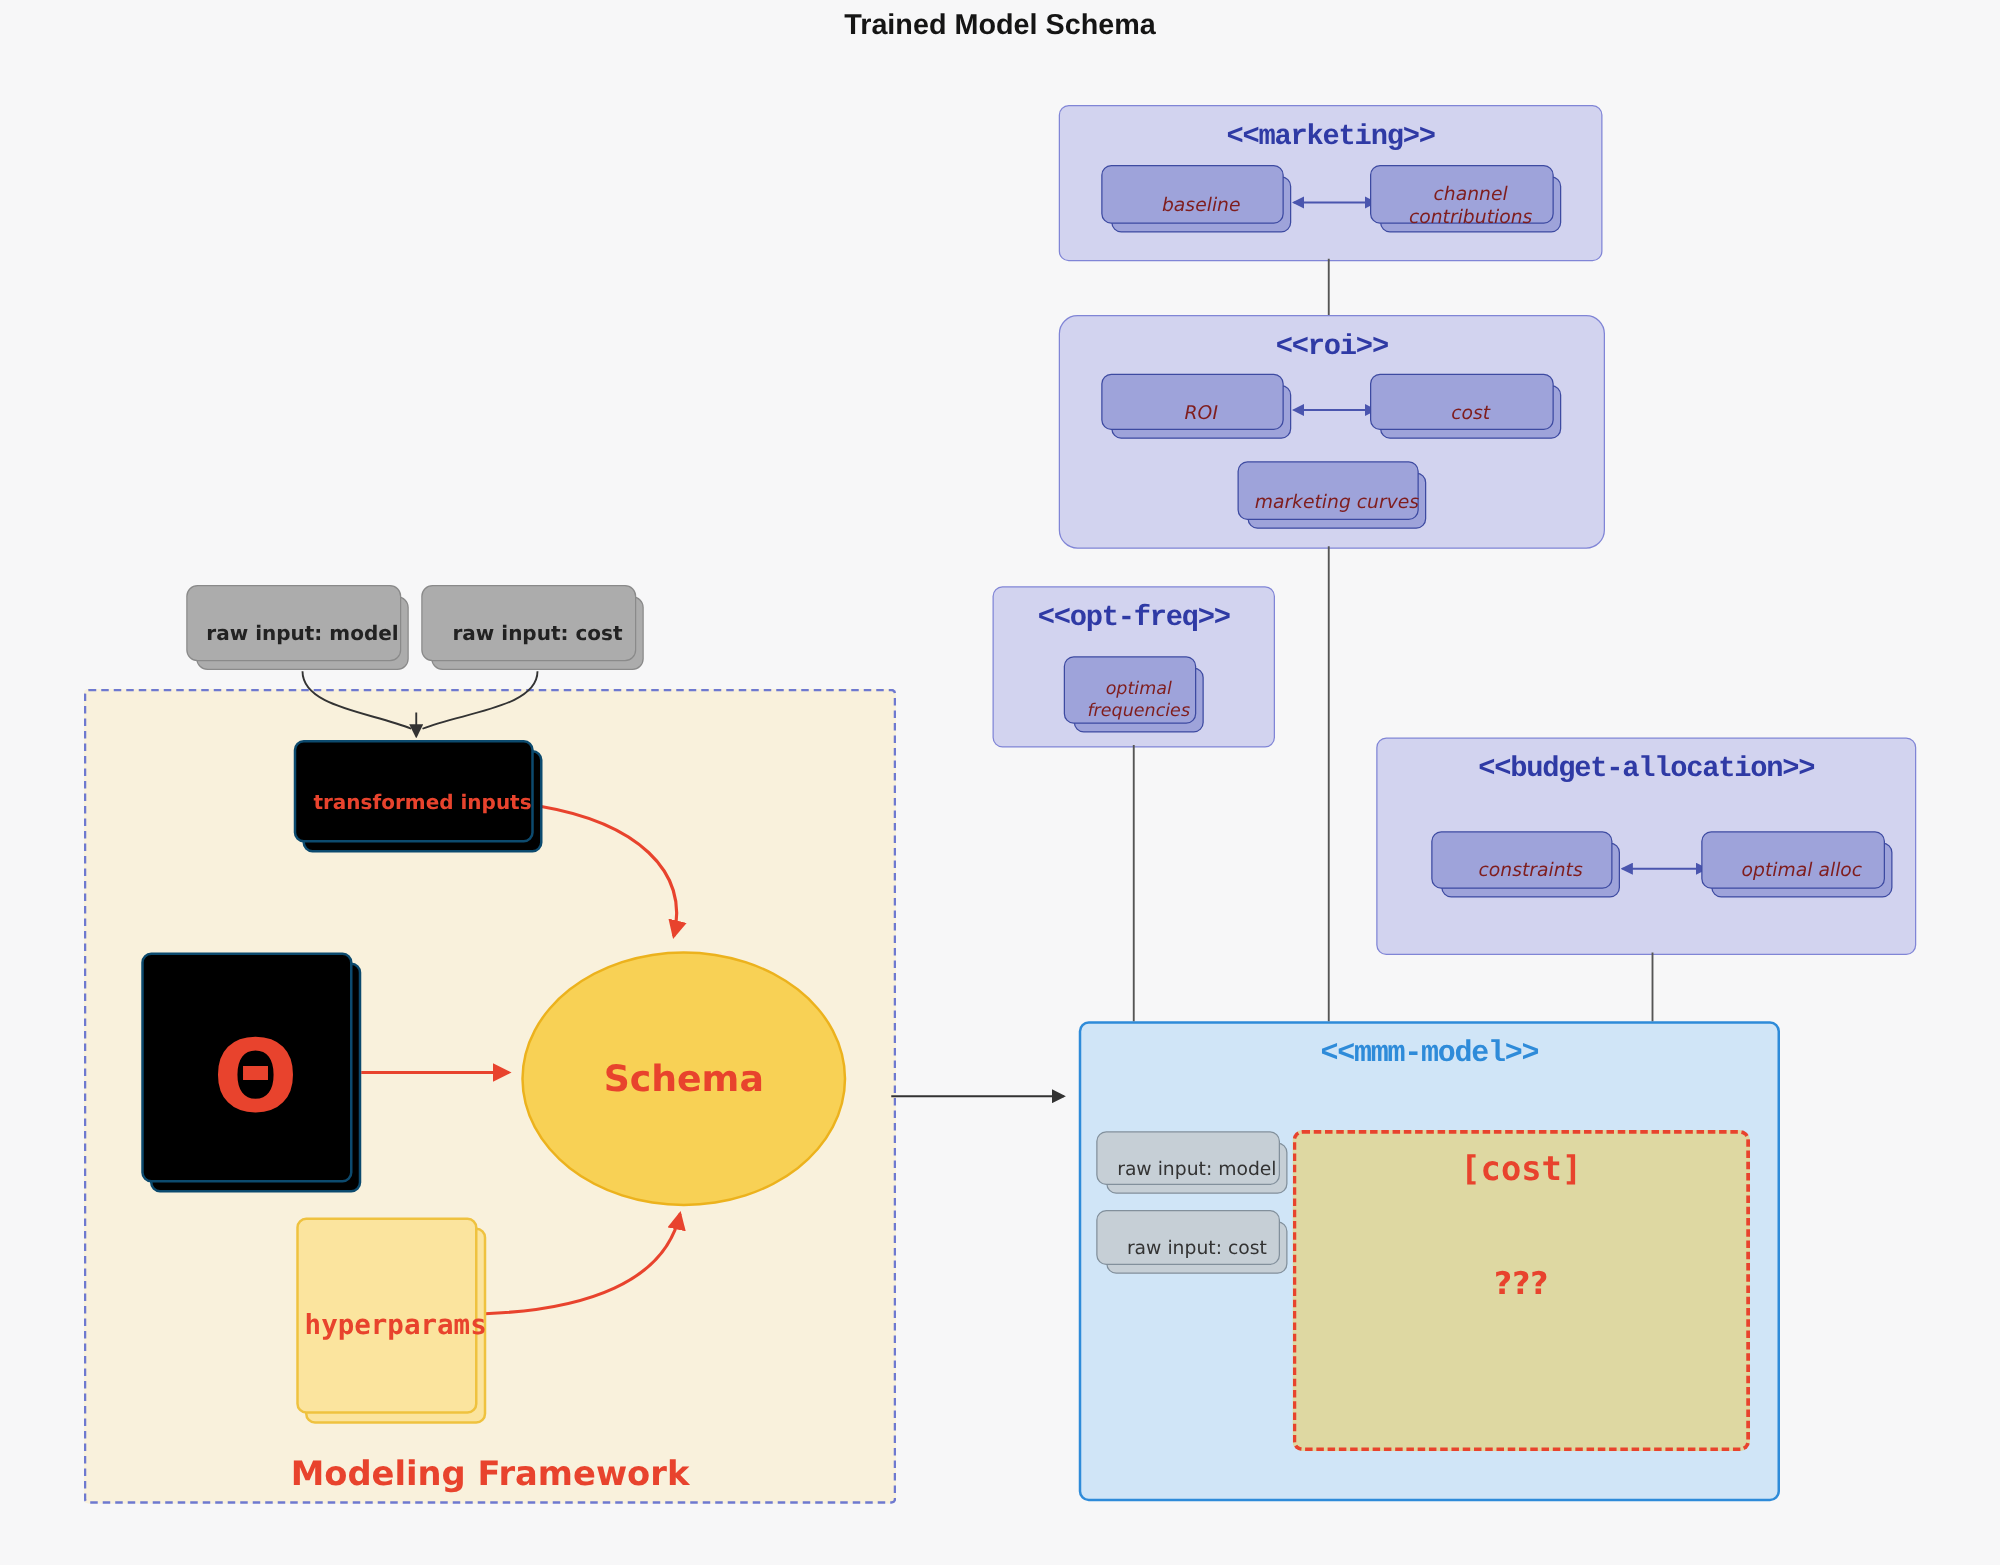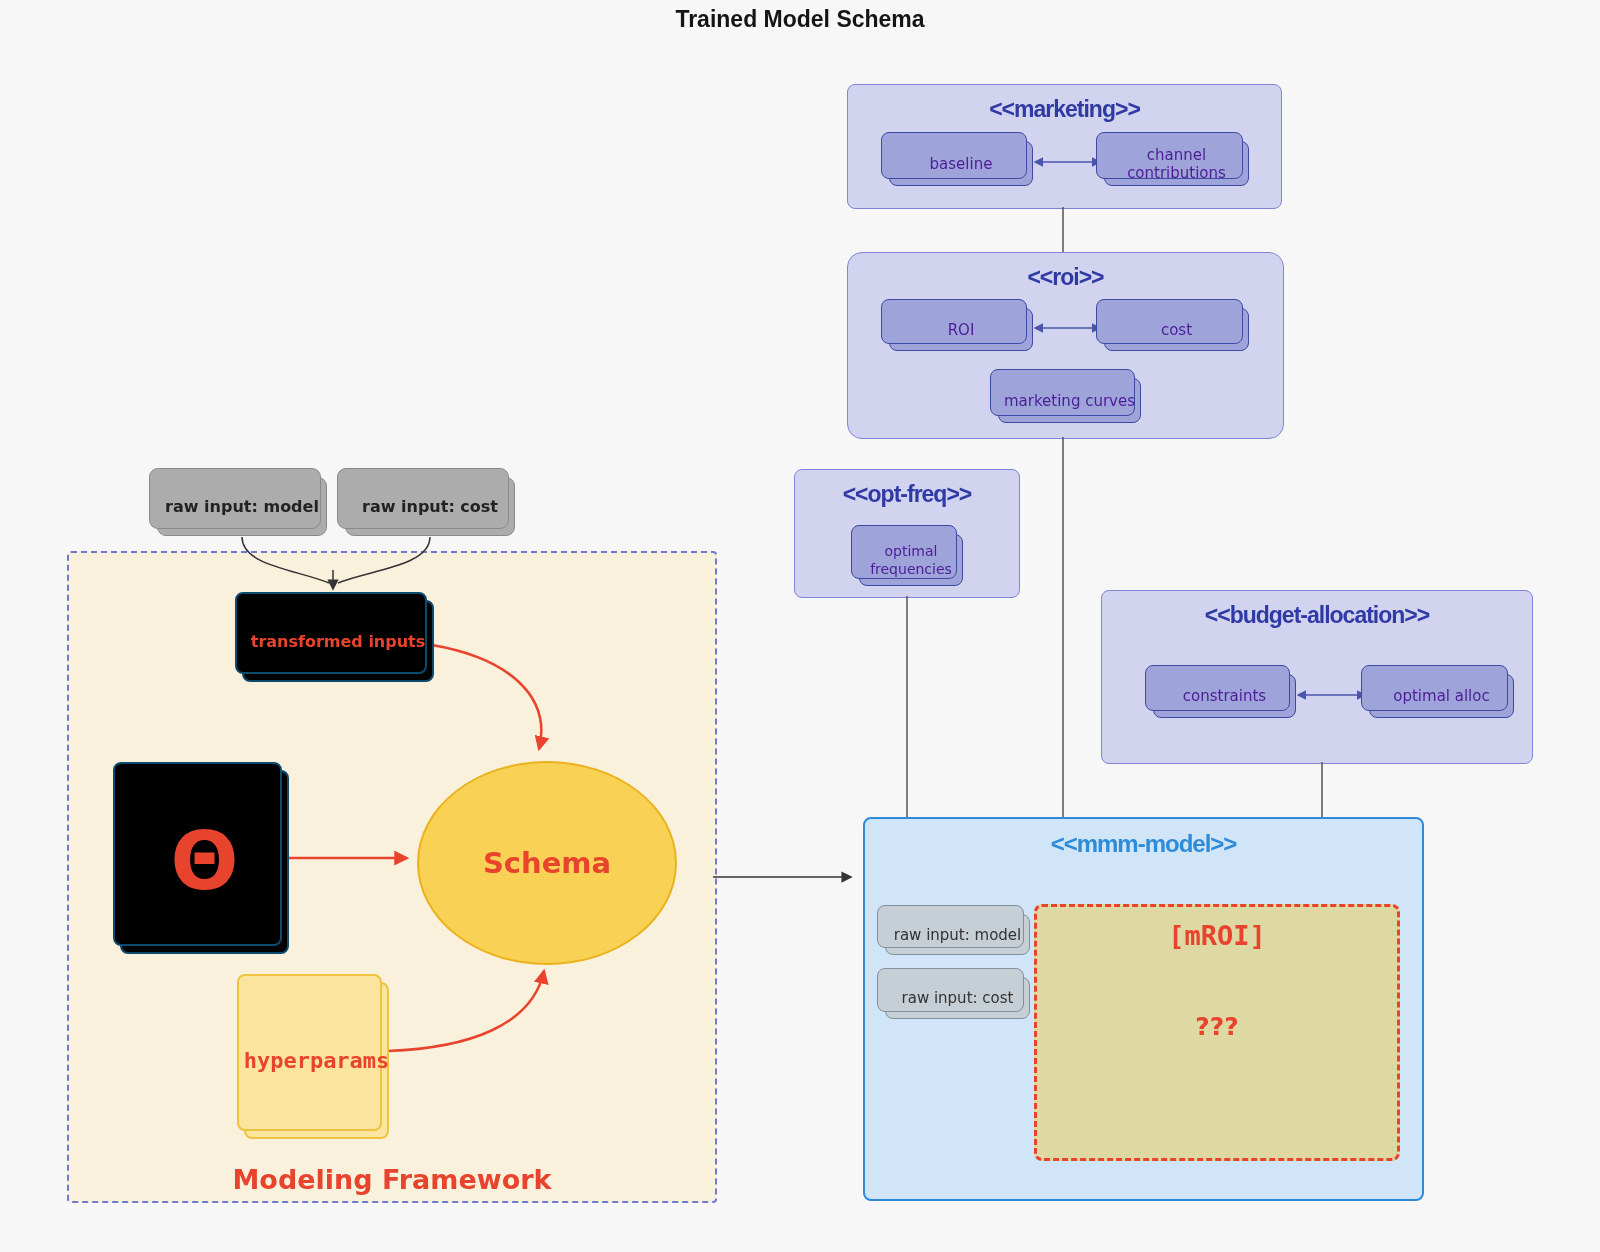--- a/index.html
+++ b/index.html
@@ -18,40 +18,40 @@
 
   svg.connectors { position:absolute; left:0; top:0; z-index:1; pointer-events:none; }
 
   
   .package {
     position:absolute; background:#D2D3EF; border:1.5px solid #8085D6;
     border-radius:8px;
   }
   .package-title {
     position:absolute; top:11px; left:0; width:100%; text-align:center;
-    font-family:Liberation Sans, sans-serif; font-weight:bold;
+    font-family:Liberation Mono, monospace; font-weight:bold;
     font-size:23px; color:#2F3AA5; letter-spacing:-1px;
   }
   
   .package.mmm { background:#D0E5F7; border:2px solid #2E8BD9; }
   .package.mmm .package-title { color:#2E8BD9; font-size:24px; }
 
   
   .stack {
     position:absolute; z-index:2; border-radius:8px;
     display:flex; align-items:center; justify-content:center; text-align:center;
     box-sizing:border-box;
   }
   .stack::before {
     content:""; position:absolute; inset:-2px; transform:translate(-7px,-8px);
     background:inherit; border:inherit; border-radius:inherit; z-index:-1;
   }
   .card {   
     background:#9EA3DA; border:1.5px solid #3D4AA1;
-    font-size:15px; color:#4c1d95;
+    font-size:15px; color:#7f1d1d;font-style:italic;
   }
   .gray-card {  
     background:#ACACAC; border:1.5px solid #8A8A8A;
     font-size:16px; font-weight:bold; color:#222222; border-radius:9px;
   }
   .mgray-card { 
     background:#C6CFD6; border:1.5px solid #82909C;
     font-size:15px; color:#333333;
   }
   .gold-card {
@@ -175,21 +175,21 @@
 
 <div class="package mmm" style="left:863px; top:817px; width:557px; height:380px;">
   <div class="package-title">&lt;&lt;mmm-model&gt;&gt;</div>
   <div class="stack mgray-card" style="left:20px; top:95px; width:145px; height:41px;">
     <span>raw input: model</span>
   </div>
   <div class="stack mgray-card" style="left:20px; top:158px; width:145px; height:42px;">
     <span>raw input: cost</span>
   </div>
   <div class="model-box" style="left:169px; top:85px; width:366px; height:257px;">
-    <div class="model-label">[mROI]</div>
+    <div class="model-label">[cost]</div>
     <div class="unknown-label">???</div>
   </div>
 </div>
 
 <div class="stack gray-card" style="left:157px; top:477px; width:170px; height:59px;">
   <span>raw input: model</span>
 </div>
 <div class="stack gray-card" style="left:345px; top:477px; width:170px; height:59px;">
   <span>raw input: cost</span>
 </div>

